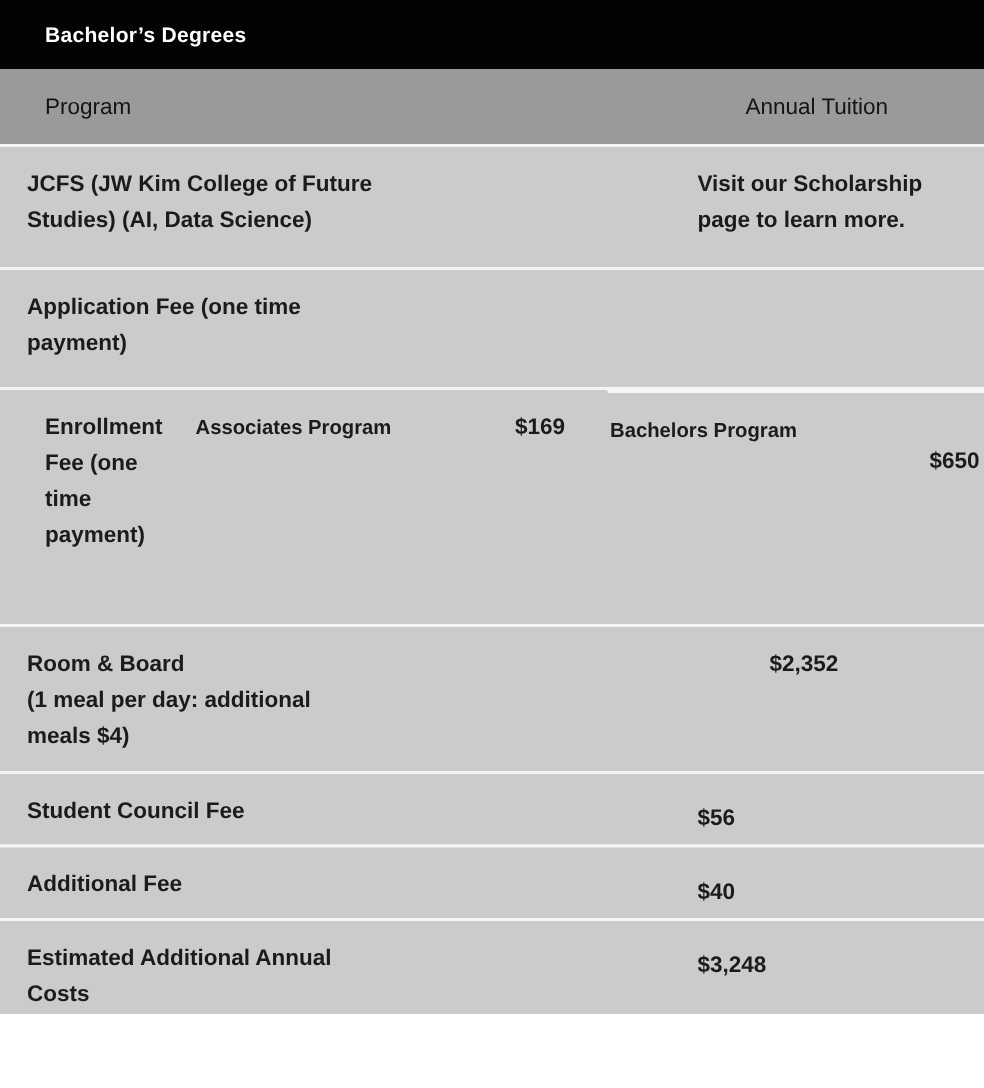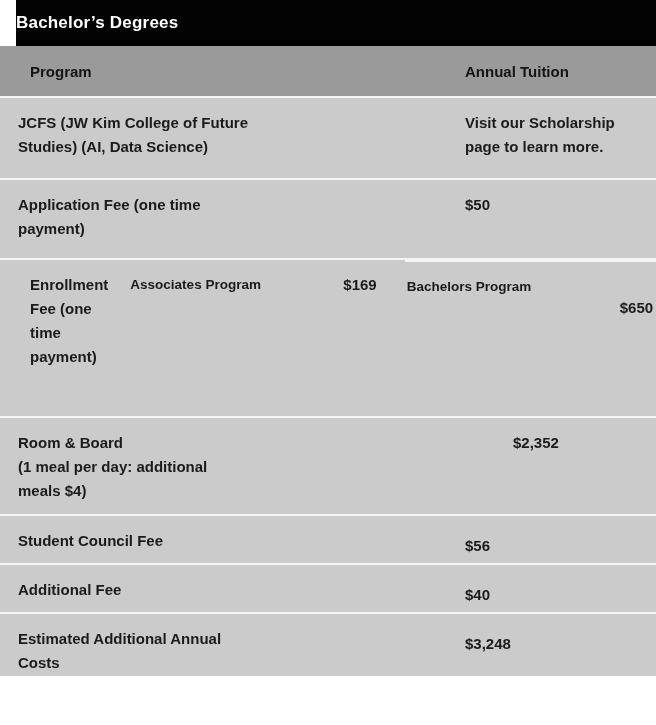--- a/index.html
+++ b/index.html
@@ -11,30 +11,30 @@
     --text:#1b1b1b;
   }
   html,body{margin:0;padding:0;background:#ffffff;}
   .tuition-table{
     width:656px;height:725px;overflow:hidden;
     font-family:"Liberation Sans","DejaVu Sans",sans-serif;
     color:var(--text);
   }
   .title-bar{
     height:46px;background:var(--title-bar-bg);color:var(--title-text);
-    display:flex;align-items:center;box-sizing:border-box;
-    font-size:17px;font-weight:700;letter-spacing:.2px;margin-left:16px;
+    display:flex;align-items:center;padding-left:30px;box-sizing:border-box;
+    font-size:14px;font-weight:700;letter-spacing:.2px;
   }
   .header-row{
     height:50px;background:var(--header-bg);
     display:flex;align-items:center;
-    font-size:15px;font-weight:700;color:#141414;
+    font-size:15px;font-weight:400;color:#141414;
   }
   .hcol1{width:465px;padding-left:30px;box-sizing:border-box;}
-  .hcol2{flex:1;}
+  .hcol2{flex:1;margin-left:32px;}
   .row{
     display:flex;background:var(--row-bg);
     border-top:2px solid var(--divider);
     box-sizing:border-box;
     font-size:15px;font-weight:700;line-height:24px;
   }
   .cell{white-space:pre-line;box-sizing:border-box;}
   .cell-program{width:465px;padding:13px 30px 0 18px;}
   .cell-value{flex:1;padding:13px 10px 0 0;}
   .row.value-offset > .cell-value{padding-top:18px;}
@@ -61,21 +61,20 @@
   <div id="table-body">
       <div class="row" style="height: 82px;">
         <div class="cell cell-program">JCFS (JW Kim College of Future
 Studies) (AI, Data Science)</div>
         <div class="cell cell-value">Visit our Scholarship
 page to learn more.</div>
       </div>
       <div class="row" style="height: 80px;">
         <div class="cell cell-program">Application Fee (one time
 payment)</div>
-        <div class="cell cell-value">$50</div>
       </div>
       <div class="row" style="height: 158px;">
         <div class="cell split-label">Enrollment Fee (one time
 payment)</div>
         <div class="subrows">
           <div class="subrow" style="height: 72px;">
             <div class="cell sub-label">Associates Program</div>
             <div class="cell cell-value">$169</div>
           </div>
           <div class="subrow value-offset" style="height: 84px; margin-left: 18px;">

